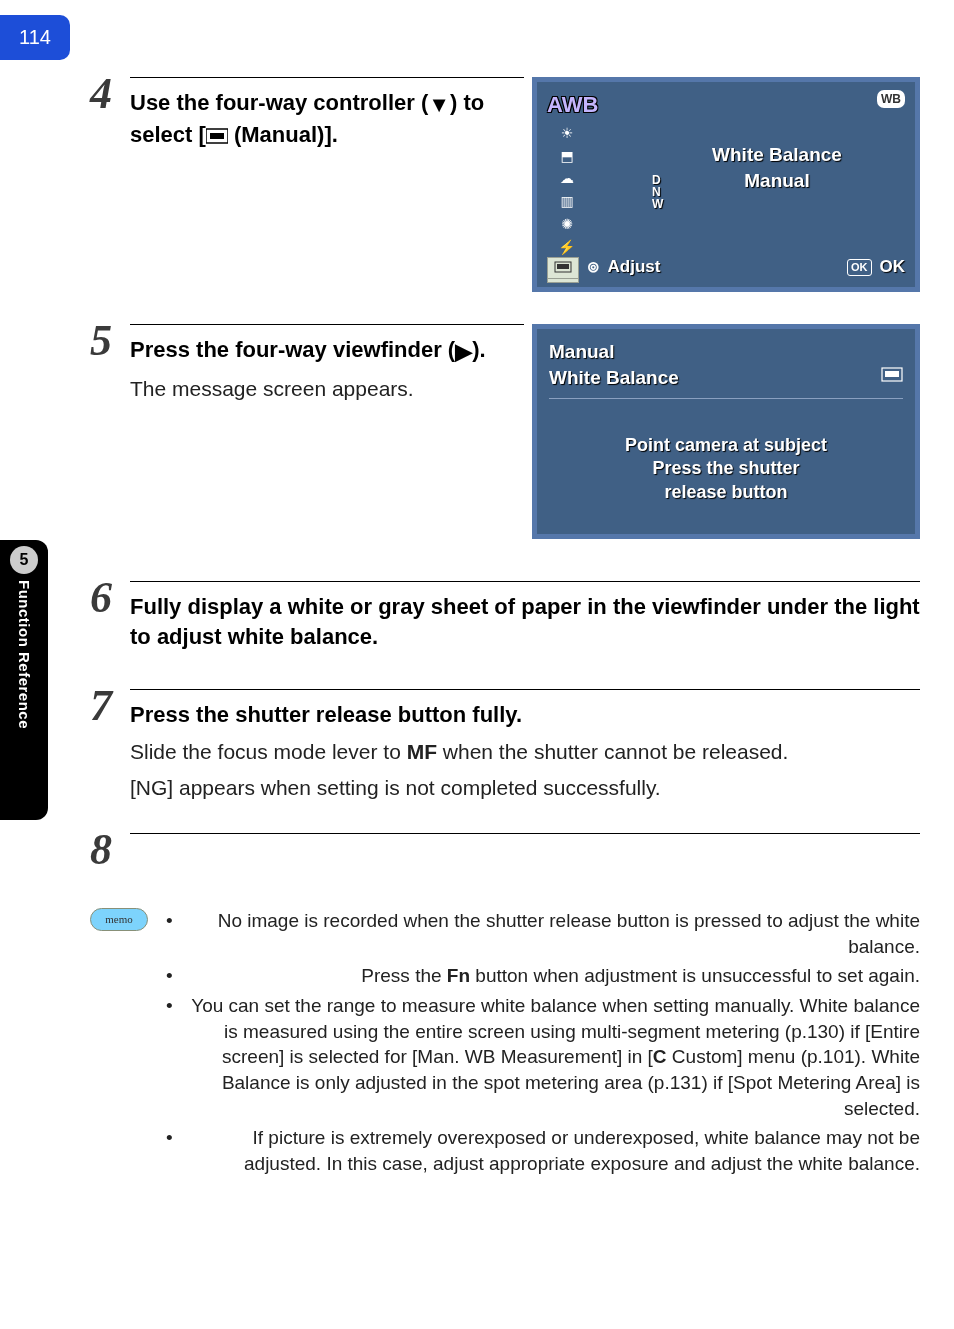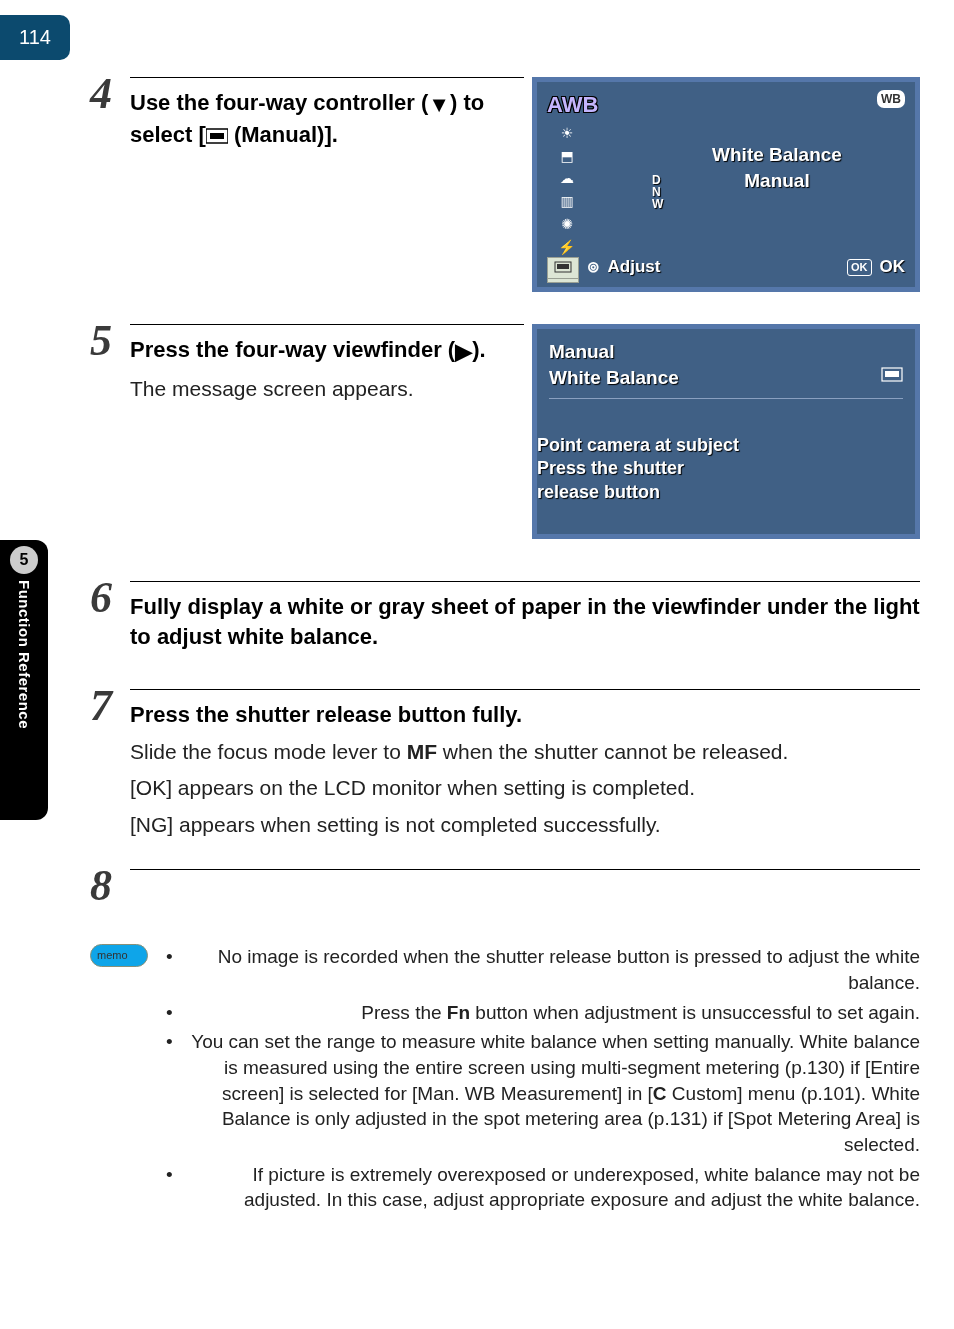--- a/index.html
+++ b/index.html
@@ -12,21 +12,21 @@
     color: #000;
     font-size: 20px;
     line-height: 1.35;
   }
   .page-tab {
     position: absolute;
     left: 0;
     top: 15px;
     width: 70px;
     height: 45px;
-    background: #0c4a6e;
+    background: #1d4ed8;
     color: #fff;
     font-size: 20px;
     display: flex;
     align-items: center;
     justify-content: center;
     border-top-right-radius: 10px;
     border-bottom-right-radius: 10px;
   }
   .side-tab {
     position: absolute;
@@ -206,47 +206,48 @@
     text-shadow: 1px 1px 1px #000;
     border-bottom: 1px solid #8aa0c0;
     padding-bottom: 8px;
     display:flex;
     justify-content: space-between;
   }
   .screen2-msg {
     position: absolute;
     left: 0; right: 0;
     top: 105px;
-    text-align: left;
+    text-align: center;
     font-size: 18px;
     font-weight: bold;
     text-shadow: 1px 1px 1px #000;
     line-height: 1.3;
   }
 
   .memo-block {
     display: flex;
     gap: 18px;
     margin-top: 40px;
     margin-left: 0px;
   }
   .memo-icon {
     width: 58px;
     height: 32px;
     flex-shrink: 0;
     position: relative;
   }
   .memo-pill {
-    background: #0ea5e9;
+    background: #7dd3fc;
     border: 1px solid #889078;
     border-radius: 14px;
     font-size: 11px;
-    text-align: left;
+    text-align: center;
     padding: 3px 6px;
     color: #333;
+    font-family: Liberation Serif, serif;
   }
   .memo-list {
     flex: 1;
     font-size: 19px;
     color: #222;
   }
   .memo-list li {
     list-style: none;
     position: relative;
     padding-left: 18px;
@@ -380,21 +381,20 @@
   </div>
 
   <div class="step" style="margin-top:18px;">
     <div class="step-num">7</div>
     <div class="step-body">
       <div class="step-line"></div>
       <div class="step-title">Press the shutter release button fully.</div>
       <div class="step-text">
         <span>Slide the focus mode lever to </span><b>MF</b><span> when the shutter cannot be released.</span>
       </div>
-      <div class="step-text">[OK] appears on the LCD monitor when setting is completed.</div>
       <div class="step-text">[NG] appears when setting is not completed successfully.</div>
     </div>
   </div>
 
   <div class="step" style="margin-top:18px;">
     <div class="step-num">8</div>
     <div class="step-body">
       <div class="step-line"></div>
     </div>
   </div>

